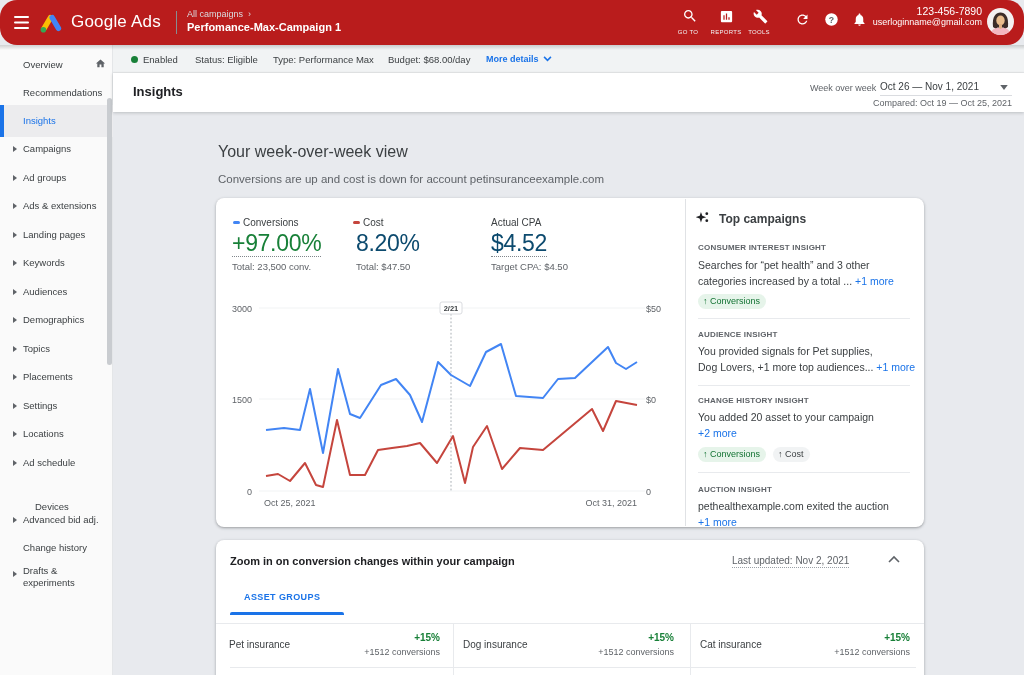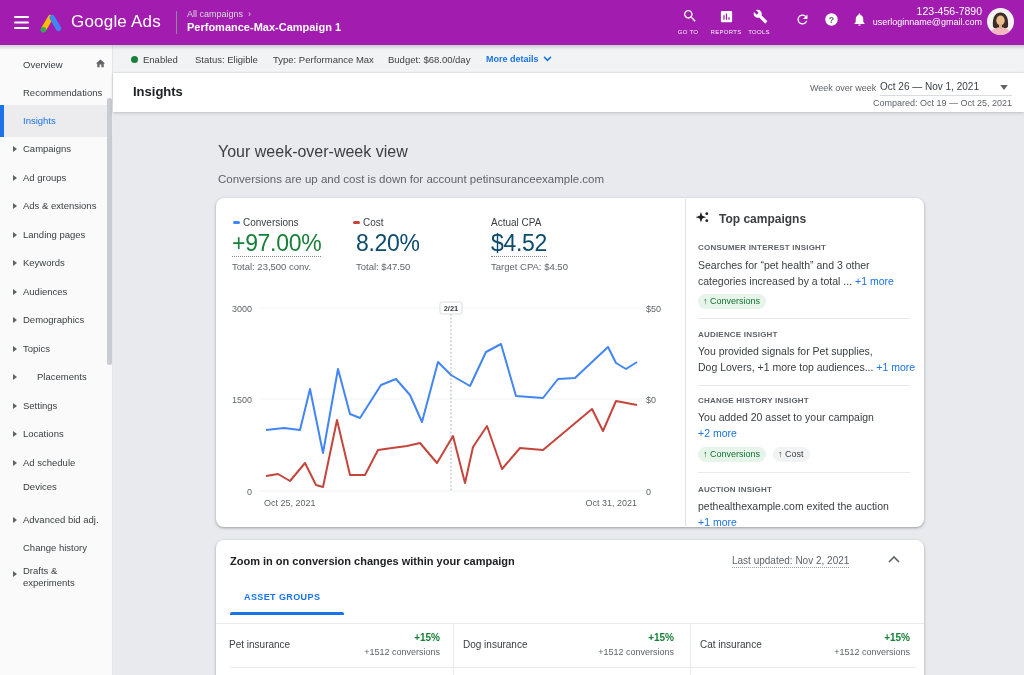--- a/index.html
+++ b/index.html
@@ -1,20 +1,20 @@
 <!DOCTYPE html>
 <html><head>
 <meta charset="utf-8">
 <style>
 *{margin:0;padding:0;box-sizing:border-box;}
 html,body{width:1024px;height:675px;overflow:hidden;}
 body{font-family:"Liberation Sans",sans-serif;background:#e8eaee;position:relative;}
 .abs{position:absolute;}
 
-#hdr{left:0;top:0;width:1024px;height:45px;background:#a21caf;z-index:10;}
+#hdr{left:0;top:0;width:1024px;height:45px;background:#b91c1c;z-index:10;border-radius:17px;}
 #hdr .wht{color:#fff;}
 .icolbl{font-size:6px;color:#f1f3f4;letter-spacing:.3px;text-align:center;}
 
 #side{left:0;top:45px;width:113px;height:630px;background:#fafafa;border-right:1px solid #e4e6e8;}
 .nav{position:absolute;left:23px;font-size:9.5px;color:#3c4043;white-space:nowrap;}
 .arr{position:absolute;left:13px;width:0;height:0;border-left:4px solid #5f6368;border-top:3.5px solid transparent;border-bottom:3.5px solid transparent;}
 
 #stat{left:113px;top:45px;width:911px;height:28px;background:#f1f3f4;font-size:9.5px;color:#3c4043;border-bottom:1px solid #e6e8ea;}
 #stat span{position:absolute;top:9px;white-space:nowrap;}
 
@@ -116,29 +116,29 @@
   <div class="nav" style="top:184px;">Landing pages</div>
     <div class="arr" style="top:187px;"></div>
   <div class="nav" style="top:212px;">Keywords</div>
     <div class="arr" style="top:215px;"></div>
   <div class="nav" style="top:241px;">Audiences</div>
     <div class="arr" style="top:244px;"></div>
   <div class="nav" style="top:269px;">Demographics</div>
     <div class="arr" style="top:272px;"></div>
   <div class="nav" style="top:298px;text-align:center;">Topics</div>
     <div class="arr" style="top:301px;"></div>
-  <div class="nav" style="top:326px;margin-left:14px;">Placements</div>
+  <div class="nav" style="top:326px;">Placements</div>
     <div class="arr" style="top:329px;"></div>
   <div class="nav" style="top:355px;">Settings</div>
     <div class="arr" style="top:358px;"></div>
   <div class="nav" style="top:383px;">Locations</div>
     <div class="arr" style="top:386px;"></div>
   <div class="nav" style="top:412px;">Ad schedule</div>
     <div class="arr" style="top:415px;"></div>
-  <div class="nav" style="top:436px;">Devices</div>
+  <div class="nav" style="top:456px;margin-left:12px;">Devices</div>
   <div class="nav" style="top:469px;">Advanced bid adj.</div>
     <div class="arr" style="top:472px;"></div>
   <div class="nav" style="top:497px;">Change history</div>
   <div class="nav" style="top:520px;line-height:12px;">Drafts &amp;<br>experiments</div>
     <div class="arr" style="top:526px;"></div>
   <div class="abs" style="left:107px;top:53px;width:5px;height:267px;background:#c9ccd0;border-radius:3px;"></div>
 </div>
 
 <div class="abs" id="stat">
   <span style="left:18px;top:11px;width:7px;height:7px;border-radius:50%;background:#188038;"></span>

